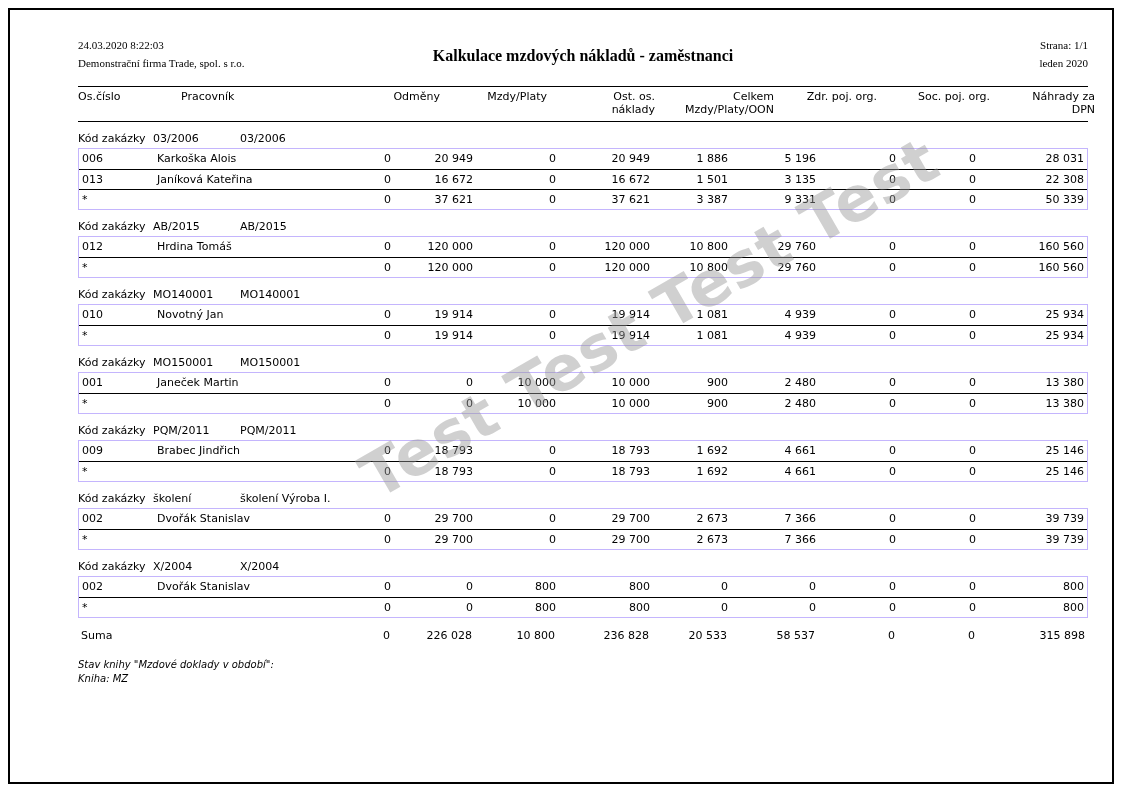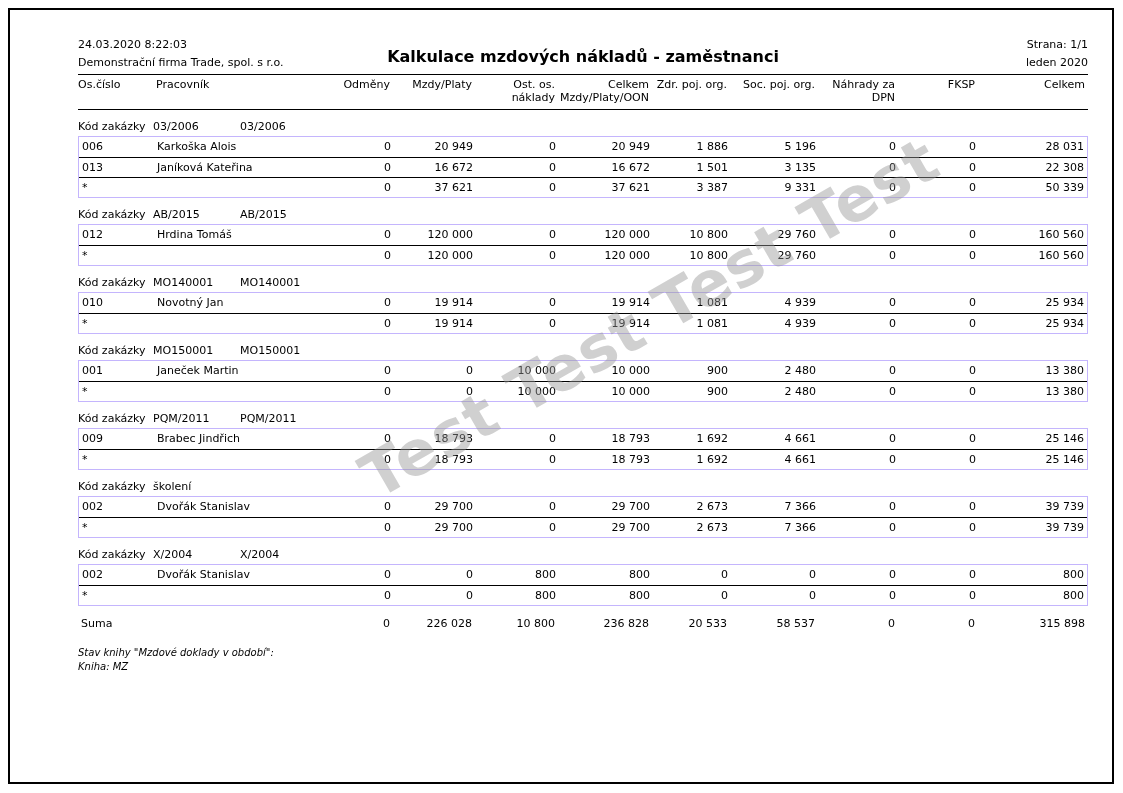--- a/index.html
+++ b/index.html
@@ -5,30 +5,30 @@
   * { margin:0; padding:0; box-sizing:border-box; }
   html, body { width:1123px; height:793px; background:#fff; overflow:hidden; }
   body { font-family:"DejaVu Sans","Liberation Sans",sans-serif; color:#000; }
 
   .page {
     position:absolute; left:8px; top:8px; width:1106px; height:776px;
     border:2px solid #000; background:#fff; overflow:hidden;
   }
   .content { position:relative; margin:26px 24px 0 68px; z-index:1; }
 
-  .report-header { display:grid; grid-template-columns:1fr auto 1fr; align-items:start; margin-bottom:2px; }
+  .report-header { display:grid; grid-template-columns:1fr auto 1fr; align-items:start; margin-bottom:14px;font-family:Liberation Serif, serif; }
   .rh-left  { font-size:11px; line-height:18px; }
   .rh-right { font-size:11px; line-height:18px; text-align:right; }
   .rh-title { font-size:16px; font-weight:bold; align-self:center; padding-top:4px; }
 
   .grid-row { display:grid; grid-template-columns:75px 155px 85px 82px 83px 94px 78px 88px 80px 80px 1fr; }
 
   .table-header {
     border-top:1px solid #000; border-bottom:1px solid #000;
-    padding:3px 0 5px; font-size:11px; line-height:13px; align-items:start;
+    padding:3px 0 5px; font-size:11px; line-height:13px; align-items:start;gap:25px;
   }
   .hcell { white-space:pre-line; }
   .cl  { text-align:left;  padding-left:3px; }
   .num { text-align:right; padding-right:3px; }
   .hcell.cl:first-child { padding-left:0; }
 
   .group-header { display:grid; grid-template-columns:75px 87px 1fr; font-size:11px; margin:10px 0 3px; }
   .group-box { border:1px solid #c4b5fd; background:transparent; }
   .data-row { font-size:11px; height:20px; line-height:19px; }
   .data-row + .data-row { border-top:1px solid #000; }
@@ -267,20 +267,21 @@
               <div class="cell num">0</div>
               <div class="cell num">0</div>
               <div class="cell num">25 146</div>
             </div>
           </div>
         </div>
         <div class="group">
           <div class="group-header">
             <div class="gl">Kód zakázky</div>
             <div class="gc">školení</div>
+            <div class="gn">školení Výroba I.</div>
           </div>
           <div class="group-box">
             <div class="grid-row data-row">
               <div class="cell cl">002</div>
               <div class="cell cl">Dvořák Stanislav</div>
               <div class="cell num">0</div>
               <div class="cell num">29 700</div>
               <div class="cell num">0</div>
               <div class="cell num">29 700</div>
               <div class="cell num">2 673</div>

